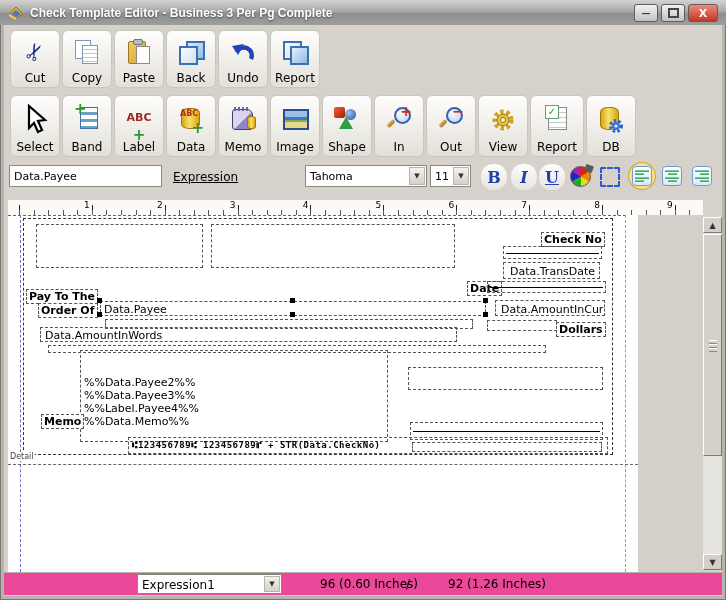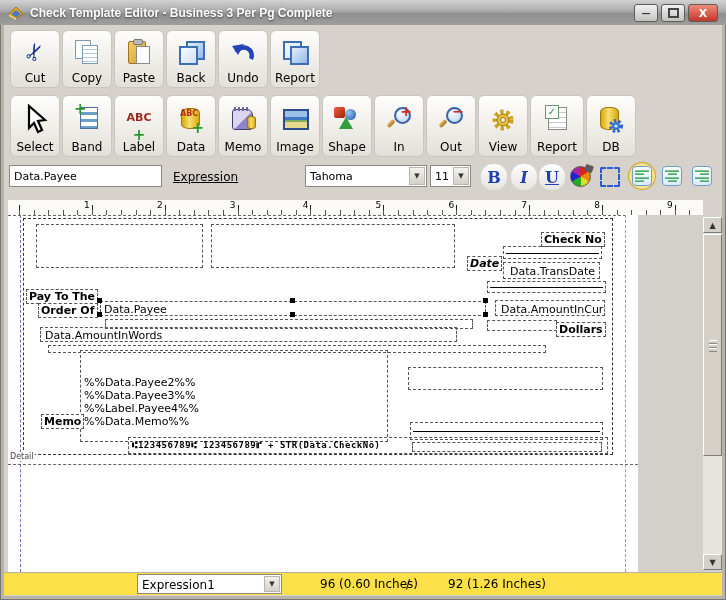--- a/index.html
+++ b/index.html
@@ -98,21 +98,21 @@
   .bandlbl{position:absolute;font:8px "DejaVu Sans",sans-serif;color:#444;background:#fff;padding:0 1px;}
   .memolines{position:absolute;left:3px;top:25px;font:11px "DejaVu Sans",sans-serif;line-height:13px;}
   
   .vscroll{position:absolute;top:217px;left:703px;width:19px;height:353px;background:#e6e4df;}
   .sbtn{position:absolute;left:0;width:19px;height:16px;background:#d4d0c8;border:1px solid;border-color:#fff #7a7a7a #7a7a7a #fff;box-sizing:border-box;
     display:flex;align-items:center;justify-content:center;font-size:8px;color:#333;}
   .sthumb{position:absolute;left:0;top:17px;width:19px;height:222px;background:#d4d0c8;border:1px solid;border-color:#fff #7a7a7a #7a7a7a #fff;box-sizing:border-box;}
   .grip{position:absolute;left:5px;top:105px;width:8px;border-top:1px solid #fff;border-bottom:1px solid #888;height:2px;}
   .grip+.grip{top:109px;} .grip+.grip+.grip{top:113px;}
   
-  .status{position:absolute;left:4px;right:4px;top:572px;height:22px;background:#fde047;border-top:1px solid #b5b2ab;font:12px "DejaVu Sans",sans-serif;}
+  .status{position:absolute;left:4px;right:4px;top:572px;height:22px;background:#ec4899;border-top:1px solid #b5b2ab;font:12px "DejaVu Sans",sans-serif;}
   .stext{position:absolute;top:4px;color:#000;}
 </style>
 </head>
 <body>
 
 <div class="window">
 
   <div class="titlebar">
     <svg width="16" height="16">
       <polygon points="1,9 8,2 15,9 8,13" fill="#e8a820" stroke="#9c6d10"></polygon>
@@ -376,21 +376,21 @@
     <div class="dash" style="left:15px;top:3px;width:590px;height:237px;border-color:#333;"></div>
 
     <div class="dash" style="left:28px;top:9px;width:167px;height:44px;"></div>
     <div class="dash" style="left:203px;top:9px;width:244px;height:44px;"></div>
 
     <div class="lbl" style="left:509px;top:17px;margin-left:24px;">Check No</div>
     <div class="dash" style="left:495px;top:31px;width:99px;height:13px;">
         <div class="solidline" style="top:6px;"></div>
       </div>
 
-    <div class="lbl" style="left:459px;top:41px;font-style:italic;">Date</div>
+    <div class="lbl" style="left:459px;top:66px;">Date</div>
     <div class="fld" style="left:495px;top:47px;width:97px;height:17px;padding-left:6px;padding-top:2px;">Data.TransDate</div>
     <div class="dash" style="left:479px;top:66px;width:119px;height:12px;">
         <div class="solidline" style="top:5px;"></div>
       </div>
 
     <div class="lbl" style="left:18px;top:74px;">Pay To The</div>
     <div class="lbl" style="left:30px;top:88px;">Order Of</div>
 
     <div class="fld" style="left:92px;top:86px;width:386px;height:15px;padding-left:3px;padding-top:1px;">Data.Payee</div>
     <div class="handle" style="left:89px;top:83px;"></div>

